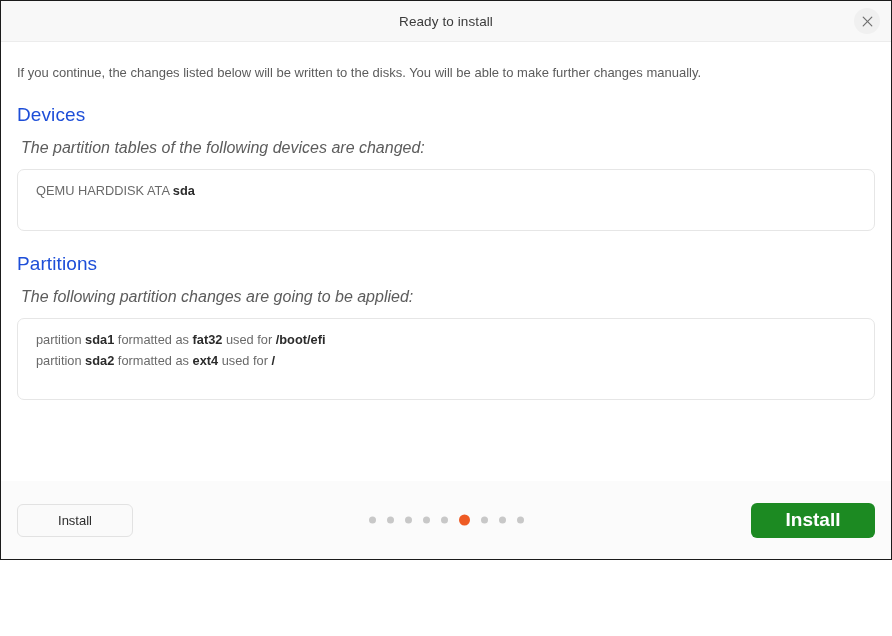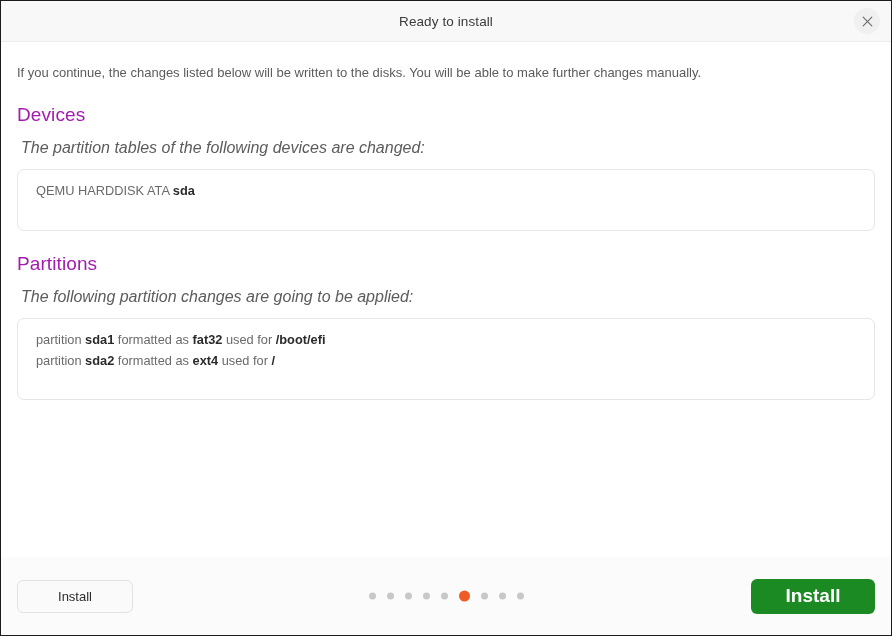--- a/index.html
+++ b/index.html
@@ -8,21 +8,21 @@
     background: #ffffff;
   }
   body {
     font-family: "Liberation Sans", sans-serif;
     -webkit-font-smoothing: antialiased;
   }
 
   .window {
     position: relative;
     width: 892px;
-    height: 636px;
+    height: 560px;
     box-sizing: border-box;
     border: 1px solid #1b1b1b;
     background: #ffffff;
     overflow: hidden;
     display: flex;
     flex-direction: column;
   }
 
   
   .titlebar {
@@ -73,21 +73,21 @@
     font-size: 13px;
     color: #5c5c5c;
     line-height: 1.4;
   }
 
   .section-heading {
     margin: 0;
     padding-top: 22px;
     font-size: 19px;
     font-weight: 400;
-    color: #a21caf;
+    color: #1d4ed8;
     letter-spacing: 0.1px;
   }
 
   .section-sub {
     margin: 4px;
     padding-top: 9px;
     font-size: 16px;
     color: #5c5c5c;
     font-style: italic;
   }

